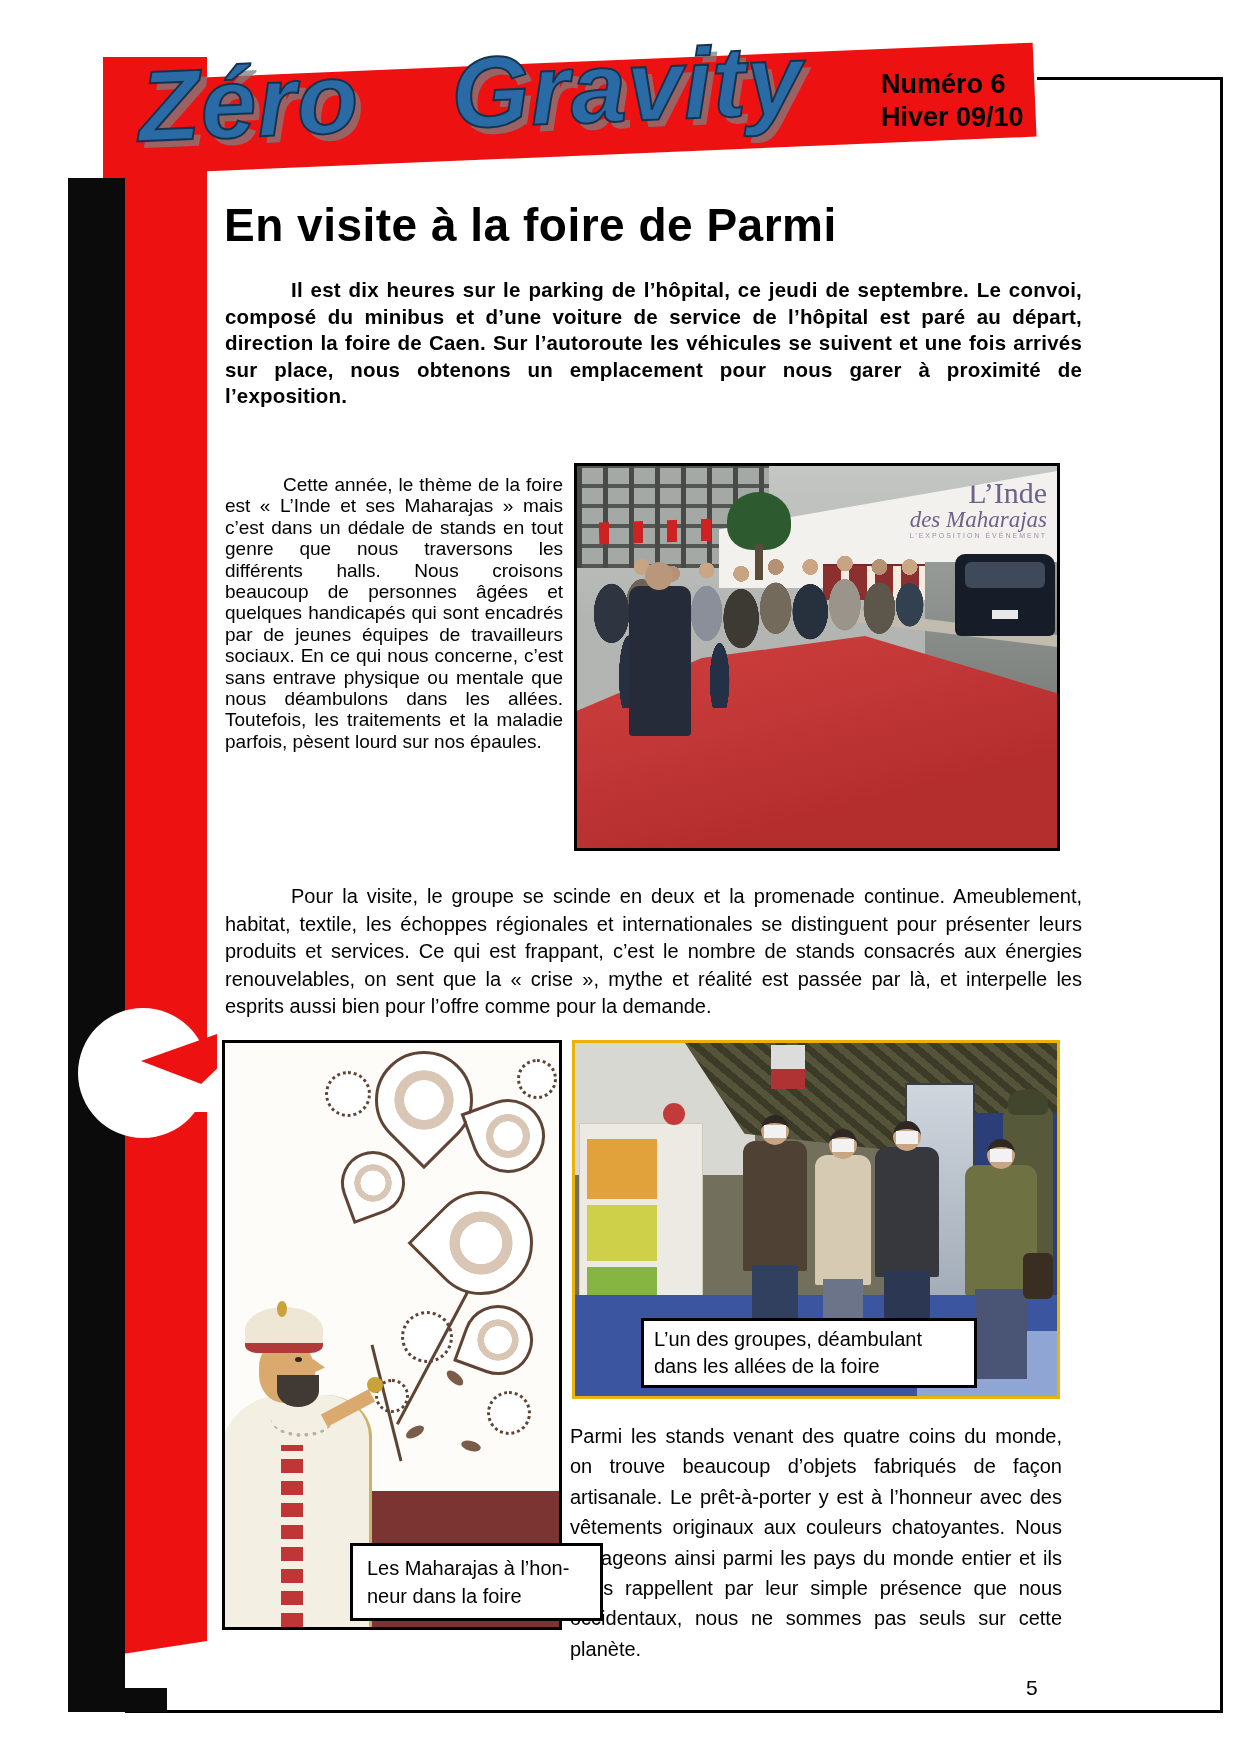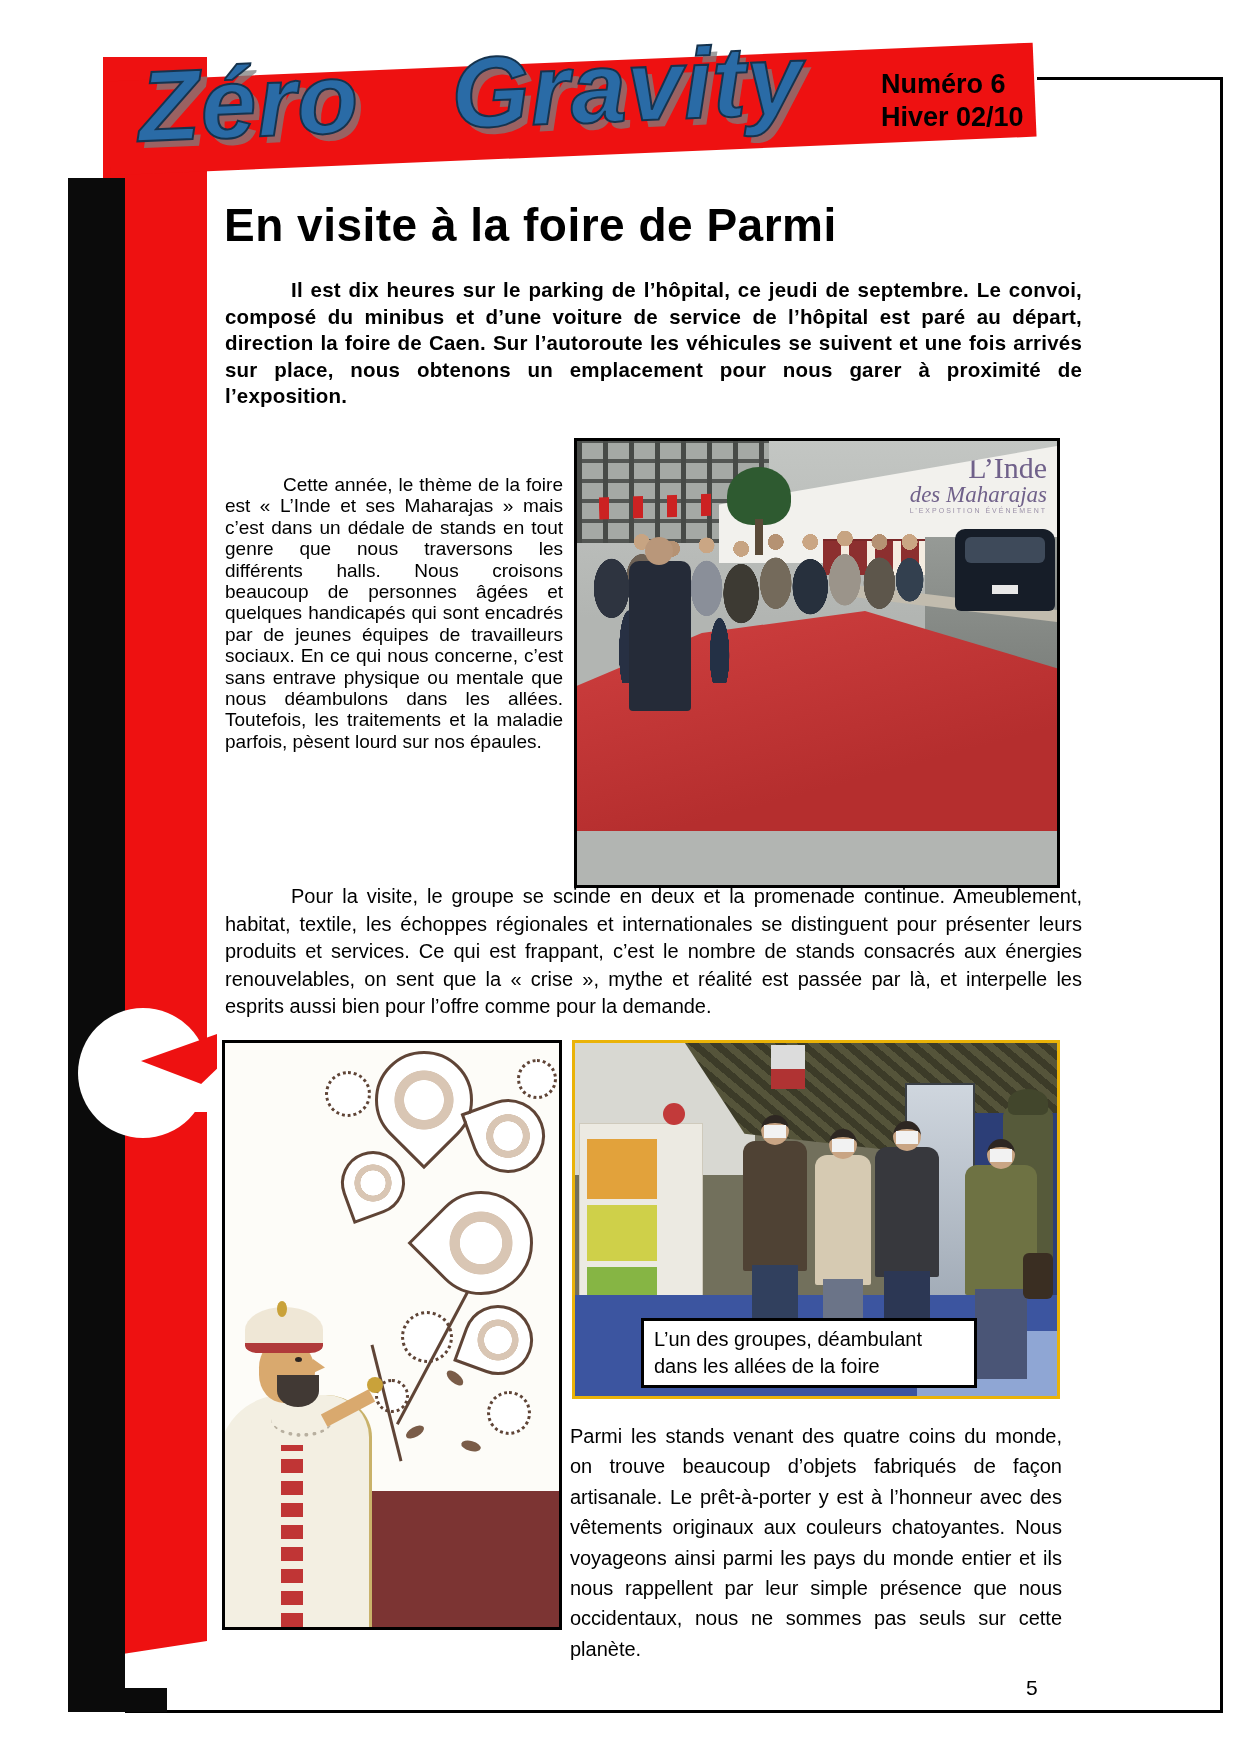--- a/index.html
+++ b/index.html
@@ -40,21 +40,21 @@
          line-height:26.5px;text-align:justify;text-indent:66px;letter-spacing:.2px;z-index:2;}
   .col-left{position:absolute;left:225px;top:474px;width:338px;font-size:19px;line-height:21.4px;
             text-align:justify;text-indent:58px;z-index:2;}
   .para-mid{position:absolute;left:225px;top:883px;width:857px;font-size:20px;line-height:27.6px;
             text-align:justify;text-indent:66px;z-index:2;}
   .para-bottom{position:absolute;left:570px;top:1421px;width:492px;font-size:20px;line-height:30.4px;
                text-align:justify;z-index:2;}
   .page-num{position:absolute;left:1026px;top:1676px;font-size:21px;z-index:2;}
 
   
-  .photo1{position:absolute;left:574px;top:438px;width:486px;height:450px;border:3px solid #000;
+  .photo1{position:absolute;left:574px;top:463px;width:486px;height:388px;border:3px solid #000;
           box-sizing:border-box;background:linear-gradient(#c3c6c3,#b2b5b2 40%);overflow:hidden;z-index:2;padding-left:46px;}
   .p1-scaffold{position:absolute;left:0;top:0;width:192px;height:102px;
     background:repeating-linear-gradient(90deg,#474a47 0 5px,transparent 5px 26px),
                repeating-linear-gradient(0deg,#535653 0 4px,transparent 4px 20px),#a5a9a5;}
   .p1-flags{position:absolute;left:22px;top:54px;width:150px;height:22px;
     background:repeating-linear-gradient(90deg,#cc2222 0 10px,transparent 10px 34px);transform:rotate(-2deg);}
   .p1-tent{position:absolute;left:142px;top:0;width:338px;height:122px;background:#f2f1ed;
            clip-path:polygon(0 52%,100% 4%,100% 100%,0 100%);}
   .p1-sign{position:absolute;right:10px;top:12px;text-align:right;color:#70618a;
            font-family:"Liberation Serif",serif;}
@@ -193,21 +193,21 @@
   <div class="stripe-black"></div>
   <div class="corner-black"></div>
 
   <div class="logo-circle"></div>
   <div class="logo-wedge"></div>
   <div class="logo-tri"></div>
 
   <div class="banner-band"></div>
   <div class="masthead-title">Zéro Gravity</div>
   <div class="masthead-issue">Numéro 6
-Hiver 02/10</div>
+Hiver 09/10</div>
 
   <div class="article-title">En visite à la foire de Parmi</div>
   <div class="intro">Il est dix heures sur le parking de l’hôpital, ce jeudi de septembre. Le convoi, composé du minibus et d’une voiture de service de l’hôpital est paré au départ, direction la foire de Caen. Sur l’autoroute les véhicules se suivent et une fois arrivés sur place, nous obtenons un emplacement pour nous garer à proximité de l’exposition.</div>
   <div class="col-left">Cette année, le thème de la foire est « L’Inde et ses Maharajas » mais c’est dans un dédale de stands en tout genre que nous traversons les différents halls. Nous croisons beaucoup de personnes âgées et quelques handicapés qui sont encadrés par de jeunes équipes de travailleurs sociaux. En ce qui nous concerne, c’est sans entrave physique ou mentale que nous déambulons dans les allées. Toutefois, les traitements et la maladie parfois, pèsent lourd sur nos épaules.</div>
   <div class="para-mid">Pour la visite, le groupe se scinde en deux et la promenade continue. Ameublement, habitat, textile, les échoppes régionales et internationales se distinguent pour présenter leurs produits et services. Ce qui est frappant, c’est le nombre de stands consacrés aux énergies renouvelables, on sent que la « crise », mythe et réalité est passée par là, et interpelle les esprits aussi bien pour l’offre comme pour la demande.</div>
 
   <div class="photo1">
     <div class="p1-scaffold"></div>
     <div class="p1-flags"></div>
     <div class="p1-tent">
@@ -254,20 +254,22 @@
     <div class="mh-pearls"></div>
     <div class="mh-head"></div>
     <div class="mh-nose"></div>
     <div class="mh-eye"></div>
     <div class="mh-beard"></div>
     <div class="mh-turban"></div>
     <div class="mh-jewel"></div>
     <div class="mh-arm"></div>
     <div class="mh-flower"></div>
   </div>
+  <div class="caption3">Les Maharajas à l’hon-
+neur dans la foire</div>
 
   <div class="photo2">
     <div class="p2-topleft"></div>
     <div class="p2-canopy"></div>
     <div class="p2-flag"></div>
     <div class="p2-stand"></div>
     <div class="p2-poster-a"></div>
     <div class="p2-poster-b"></div>
     <div class="p2-poster-c"></div>
     <div class="p2-star"></div>

